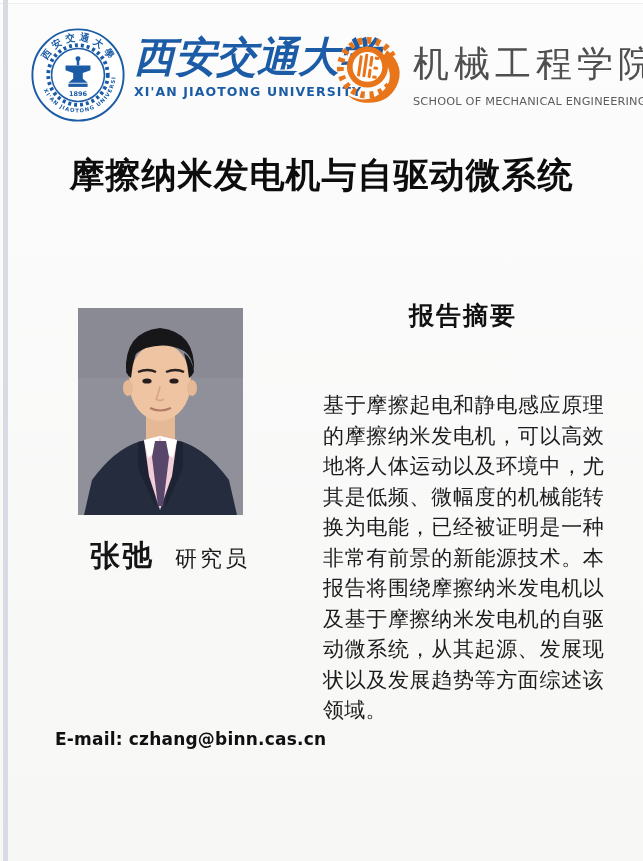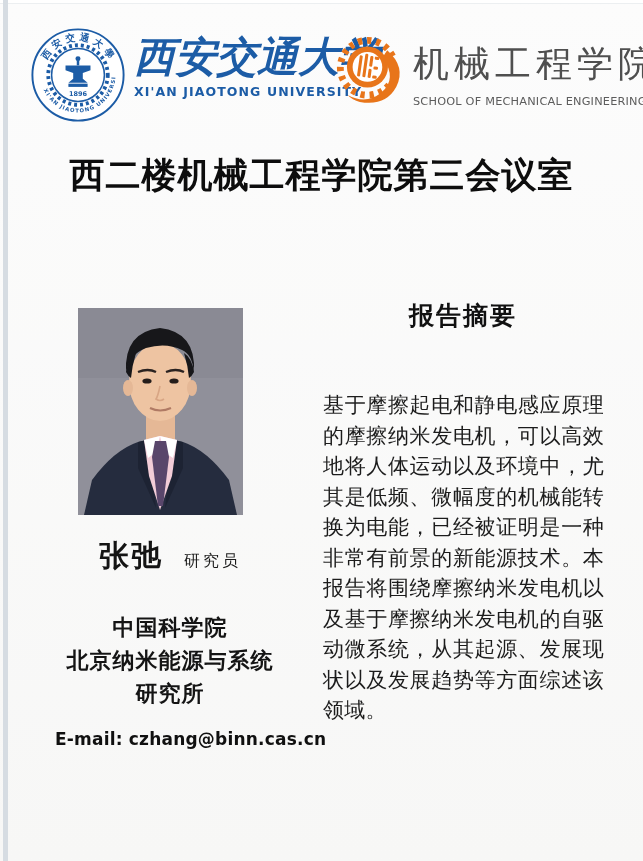--- a/index.html
+++ b/index.html
@@ -46,21 +46,21 @@
   
   .photo-frame{
     position:absolute;left:78px;top:308px;width:165px;height:207px;
     background:#90909a;overflow:hidden;
   }
   .speaker-name-row{
     position:absolute;left:40px;top:536px;width:260px;
     display:flex;justify-content:center;align-items:baseline;gap:21px;
   }
   .speaker-name{font-size:30px;font-weight:700;color:#141414;letter-spacing:2px;}
-  .speaker-title{font-size:16px;font-weight:500;color:#1a1a1a;letter-spacing:3px;}
+  .speaker-title{font-size:22px;font-weight:500;color:#1a1a1a;letter-spacing:3px;}
   .affiliation{
     position:absolute;left:26px;top:611px;width:288px;text-align:center;
     font-size:22px;font-weight:700;color:#141414;line-height:33px;letter-spacing:1px;
   }
   .email{
     position:absolute;left:55px;top:729px;
     font-size:17px;font-weight:700;color:#101010;letter-spacing:0.2px;
   }
 
   
@@ -141,21 +141,21 @@
         <path d="M70,20 Q95,42 82,68 Q68,94 34,88 Q24,86 18,79 Q42,92 62,76 Q84,58 64,30 Q67,24 70,20 Z" fill="#e8751a"></path>
       </svg>
     </div>
 
     <div class="sme-text">
       <div class="sme-zh">机械工程学院</div>
       <div class="sme-en">SCHOOL OF MECHANICAL ENGINEERING</div>
     </div>
   </div>
 
-  <div class="talk-title">西二楼机械工程学院第三会议室</div>
+  <div class="talk-title">摩擦纳米发电机与自驱动微系统</div>
 
   <div class="photo-frame">
     <svg viewBox="0 0 165 207" width="165" height="207">
       <rect x="0" y="0" width="165" height="207" fill="#90909a"></rect>
       <rect x="0" y="0" width="165" height="70" fill="#8a8a94"></rect>
 
       <rect x="68" y="100" width="29" height="32" fill="#e5b896"></rect>
 
       <path d="M6,207 L14,172 Q36,142 60,134 L82,129 L105,134 Q129,142 151,172 L159,207 Z" fill="#252c3e"></path>
       <path d="M60,134 L82,129 L72,150 L78,200 L60,160 Z" fill="#1d2333"></path>
@@ -183,24 +183,19 @@
       <path d="M82,78 q-2,10 -4,13 q4,3 8,0" stroke="#d8a584" stroke-width="1.6" fill="none"></path>
       <path d="M72,100 q10,5 21,0" stroke="#b07a64" stroke-width="2" fill="none"></path>
     </svg>
   </div>
 
   <div class="speaker-name-row">
     <span class="speaker-name">张弛</span>
     <span class="speaker-title">研究员</span>
   </div>
 
-  <div class="affiliation">
-    <div>中国科学院</div>
-    <div>北京纳米能源与系统</div>
-    <div>研究所</div>
-  </div>
 
   <div class="email">E-mail: czhang@binn.cas.cn</div>
 
   <div class="abstract-heading">报告摘要</div>
   <div class="abstract-body">基于摩擦起电和静电感应原理的摩擦纳米发电机，可以高效地将人体运动以及环境中，尤其是低频、微幅度的机械能转换为电能，已经被证明是一种非常有前景的新能源技术。本报告将围绕摩擦纳米发电机以及基于摩擦纳米发电机的自驱动微系统，从其起源、发展现状以及发展趋势等方面综述该领域。</div>
 
 </div>
 
 </body></html>

